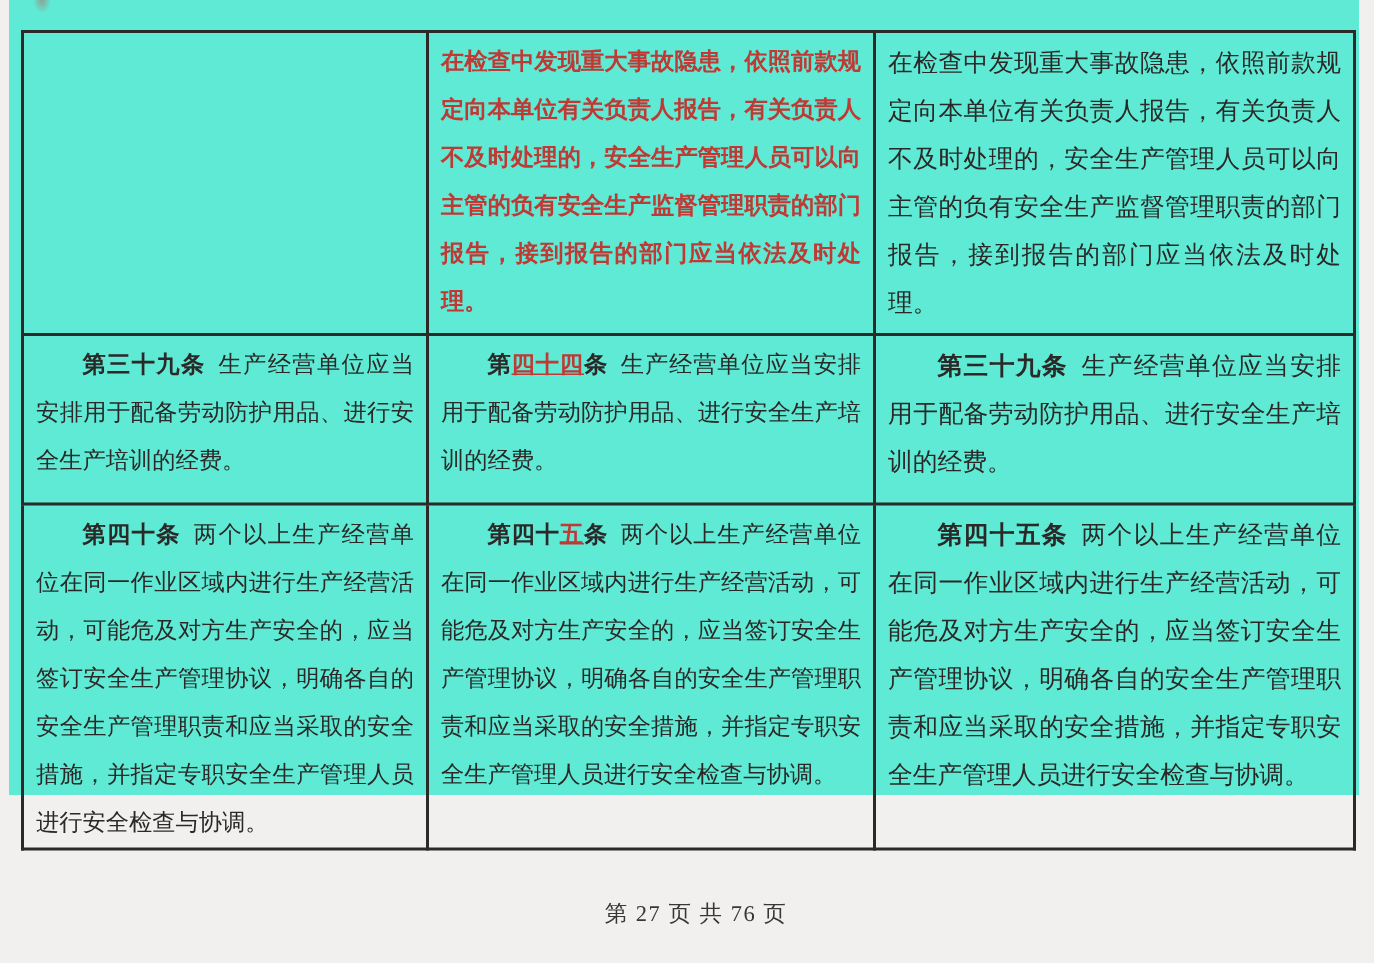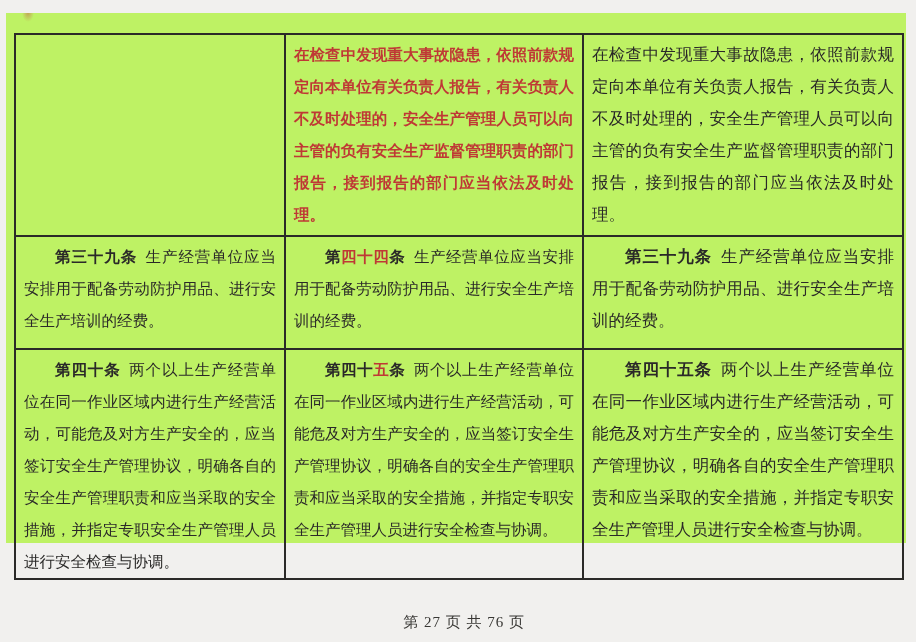--- a/index.html
+++ b/index.html
@@ -7,24 +7,24 @@
     padding: 0;
     width: 916px;
     height: 642px;
     background: #f1f0ee;
     font-family: "Liberation Serif", "DejaVu Serif", serif;
     overflow: hidden;
   }
   .page {
     position: absolute;
     left: 6px;
-    top: 13px;
+    top: 0;
     width: 900px;
     height: 530px;
-    background: #bef264;
+    background: #5eead4;
   }
   .red-artifact {
     position: absolute;
     left: 16px;
     top: 0px;
     width: 12px;
     height: 9px;
     border-radius: 0 0 60% 60%;
     background: radial-gradient(ellipse at 50% 0%, rgba(198,72,66,0.45), rgba(198,72,66,0) 70%);
   }
@@ -55,21 +55,21 @@
   p.para {
     margin: 0;
     line-height: 32px;
     text-align: justify;
   }
   p.indent { text-indent: 2em; }
   .head {
     font-weight: bold;
     margin-right: 0.55em;
   }
-  .red-ink { color: var(--accent-red, #bf3935); }
+  .red-ink { color: var(--accent-red, #bf3935); text-decoration: underline; }
   p.red-para {
     color: var(--accent-red, #bf3935);
     font-weight: bold;
   }
   .footer {
     position: absolute;
     left: 0;
     top: 600px;
     width: 916px;
     text-align: center;

